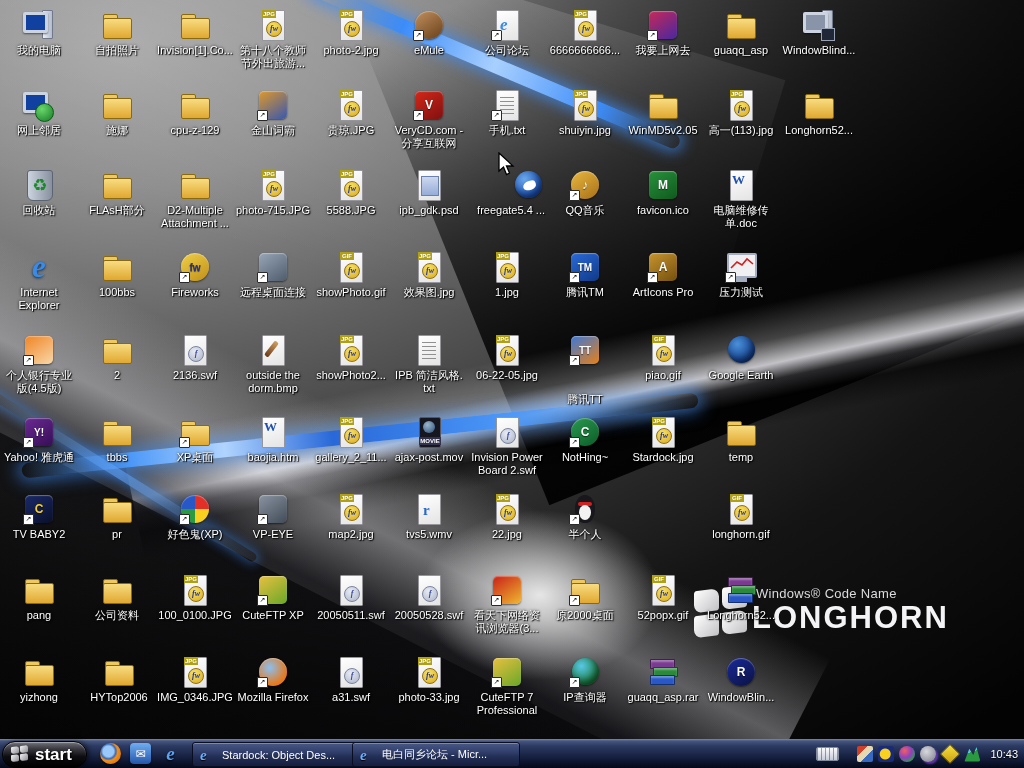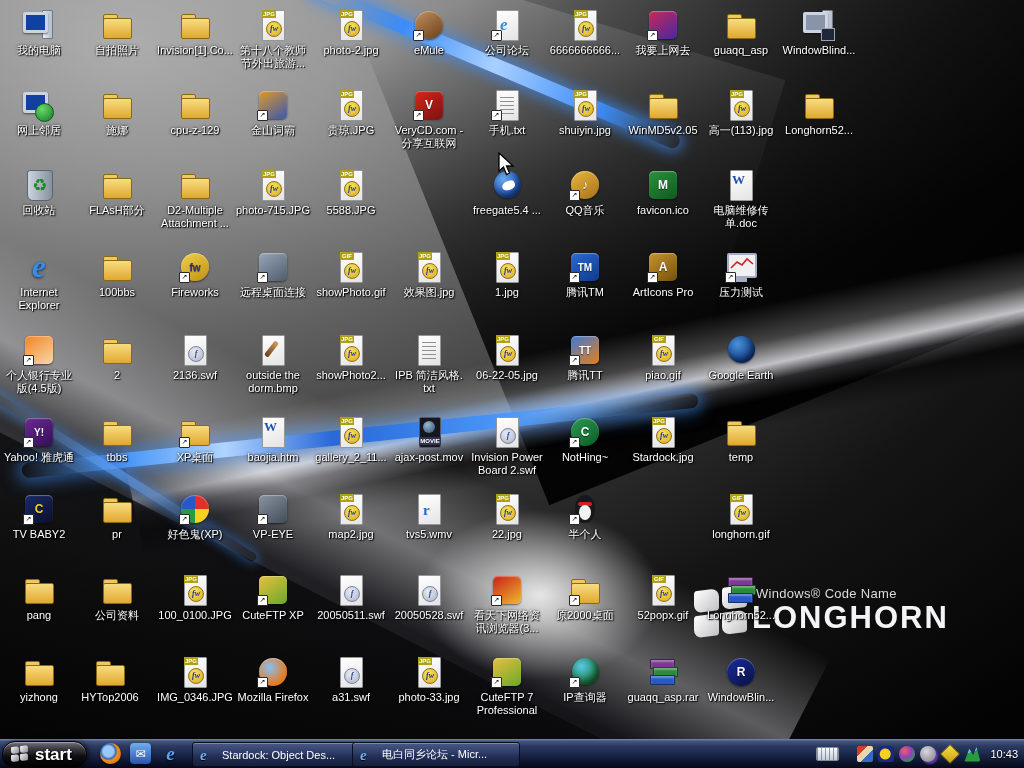--- a/index.html
+++ b/index.html
@@ -355,21 +355,28 @@
         <div class="dlabel">photo-715.JPG</div>
       </div>
       <div class="dicon" style="left: 313px; top: 168px;">
         <div class="glyph">
           <span class="pg"></span>
           <span class="m-fw">fw</span>
           <span class="badge">JPG</span>
         </div>
         <div class="dlabel">5588.JPG</div>
       </div>
-      <div class="dicon" style="left: 469px; top: 168px;">
+      <div class="dicon" style="left: 391px; top: 168px;">
+        <div class="glyph">
+          <span class="pg"></span>
+          <span class="m-psd"></span>
+        </div>
+        <div class="dlabel">ipb_gdk.psd</div>
+      </div>
+      <div class="dicon" style="left: 469px; top: 168px; align-items: flex-end;">
         <div class="glyph">
           <span class="glb" style="background: radial-gradient(circle at 35% 30%, rgb(106, 168, 232), rgb(26, 80, 184) 72%);"></span>
           <span class="spot"></span>
         </div>
         <div class="dlabel">freegate5.4 ...</div>
       </div>
       <div class="dicon" style="left: 547px; top: 168px;">
         <div class="glyph">
           <span class="appbox circ" style="background: linear-gradient(145deg, rgb(232, 184, 64), rgb(168, 112, 24));">♪</span>
           <span class="sc">↗</span>
@@ -509,21 +516,21 @@
         <div class="dlabel">IPB 简洁风格. txt</div>
       </div>
       <div class="dicon" style="left: 469px; top: 333px;">
         <div class="glyph">
           <span class="pg"></span>
           <span class="m-fw">fw</span>
           <span class="badge">JPG</span>
         </div>
         <div class="dlabel">06-22-05.jpg</div>
       </div>
-      <div class="dicon" style="left: 547px; top: 333px;">
+      <div class="dicon" style="left: 547px; top: 333px; gap: 24px;">
         <div class="glyph">
           <span class="appbox" style="background: linear-gradient(145deg, rgb(59, 120, 216), rgb(232, 128, 24)); font-size: 10px;">TT</span>
           <span class="sc">↗</span>
         </div>
         <div class="dlabel">腾讯TT</div>
       </div>
       <div class="dicon" style="left: 625px; top: 333px;">
         <div class="glyph">
           <span class="pg"></span>
           <span class="m-fw">fw</span>
@@ -753,21 +760,21 @@
         </div>
         <div class="dlabel">Longhorn52...</div>
       </div>
       <div class="dicon" style="left: 1px; top: 655px;">
         <div class="glyph">
           <span class="fold-tab"></span>
           <span class="fold-body"></span>
         </div>
         <div class="dlabel">yizhong</div>
       </div>
-      <div class="dicon" style="left: 72px; top: 655px; align-items: center;">
+      <div class="dicon" style="left: 81px; top: 655px; align-items: center;">
         <div class="glyph">
           <span class="fold-tab"></span>
           <span class="fold-body"></span>
         </div>
         <div class="dlabel">HYTop2006</div>
       </div>
       <div class="dicon" style="left: 157px; top: 655px;">
         <div class="glyph">
           <span class="pg"></span>
           <span class="m-fw">fw</span>

